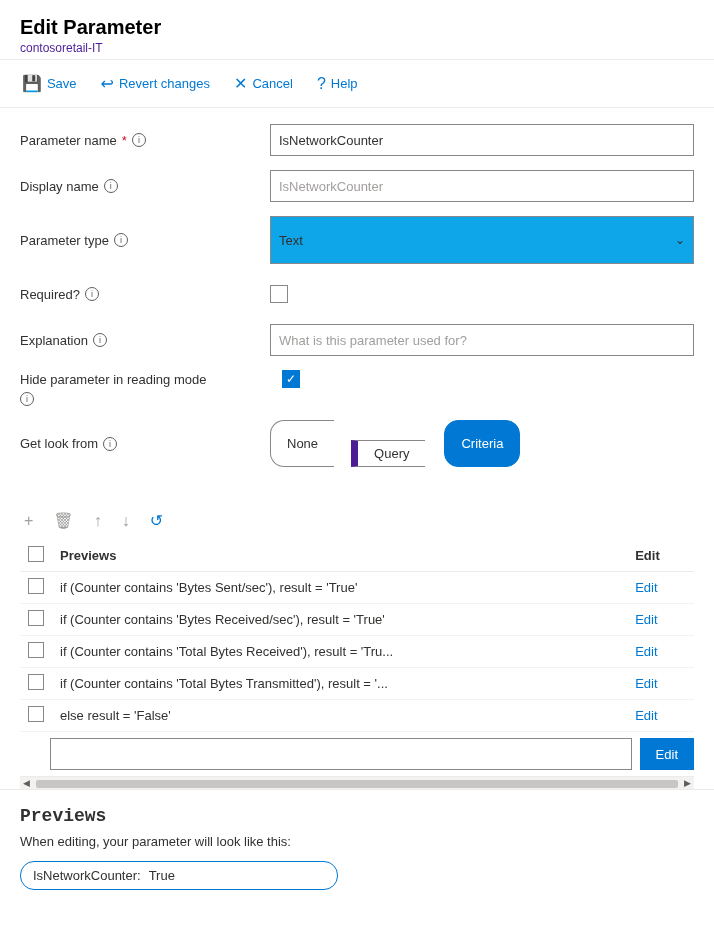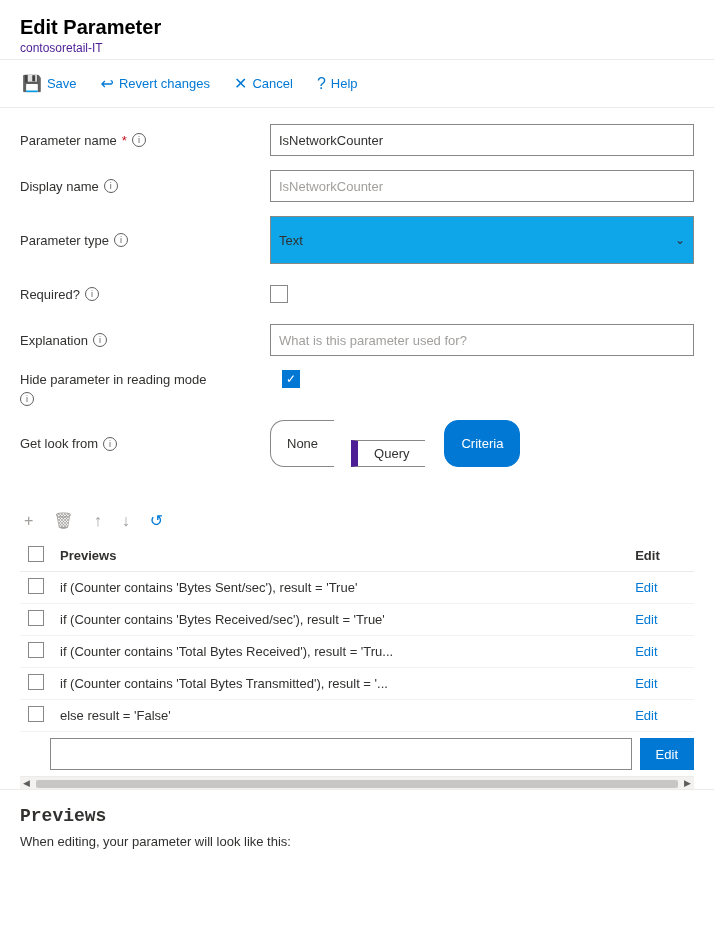--- a/index.html
+++ b/index.html
@@ -496,13 +496,17 @@
   <div style="display:flex;align-items:center;background:#f3f2f1;height:12px;position:relative;margin-top:0;">
     <span style="position:absolute;left:0;font-size:9px;color:#605e5c;cursor:pointer;padding:0 3px;">◀</span>
     <div style="flex:1;margin:0 16px;background:#c8c6c4;height:8px;border-radius:2px;margin-top:2px;"></div>
     <span style="position:absolute;right:0;font-size:9px;color:#605e5c;cursor:pointer;padding:0 3px;">▶</span>
   </div>
 </div>
 
 <div class="previews-section">
   <div class="previews-title">Previews</div>
   <div class="previews-desc">When editing, your parameter will look like this:</div>
+  <div class="preview-field">
+    <span class="preview-label">IsNetworkCounter:</span>
+    <input type="text" class="preview-input" value="True" style="">
+  </div>
 </div>
 
 </body></html>

